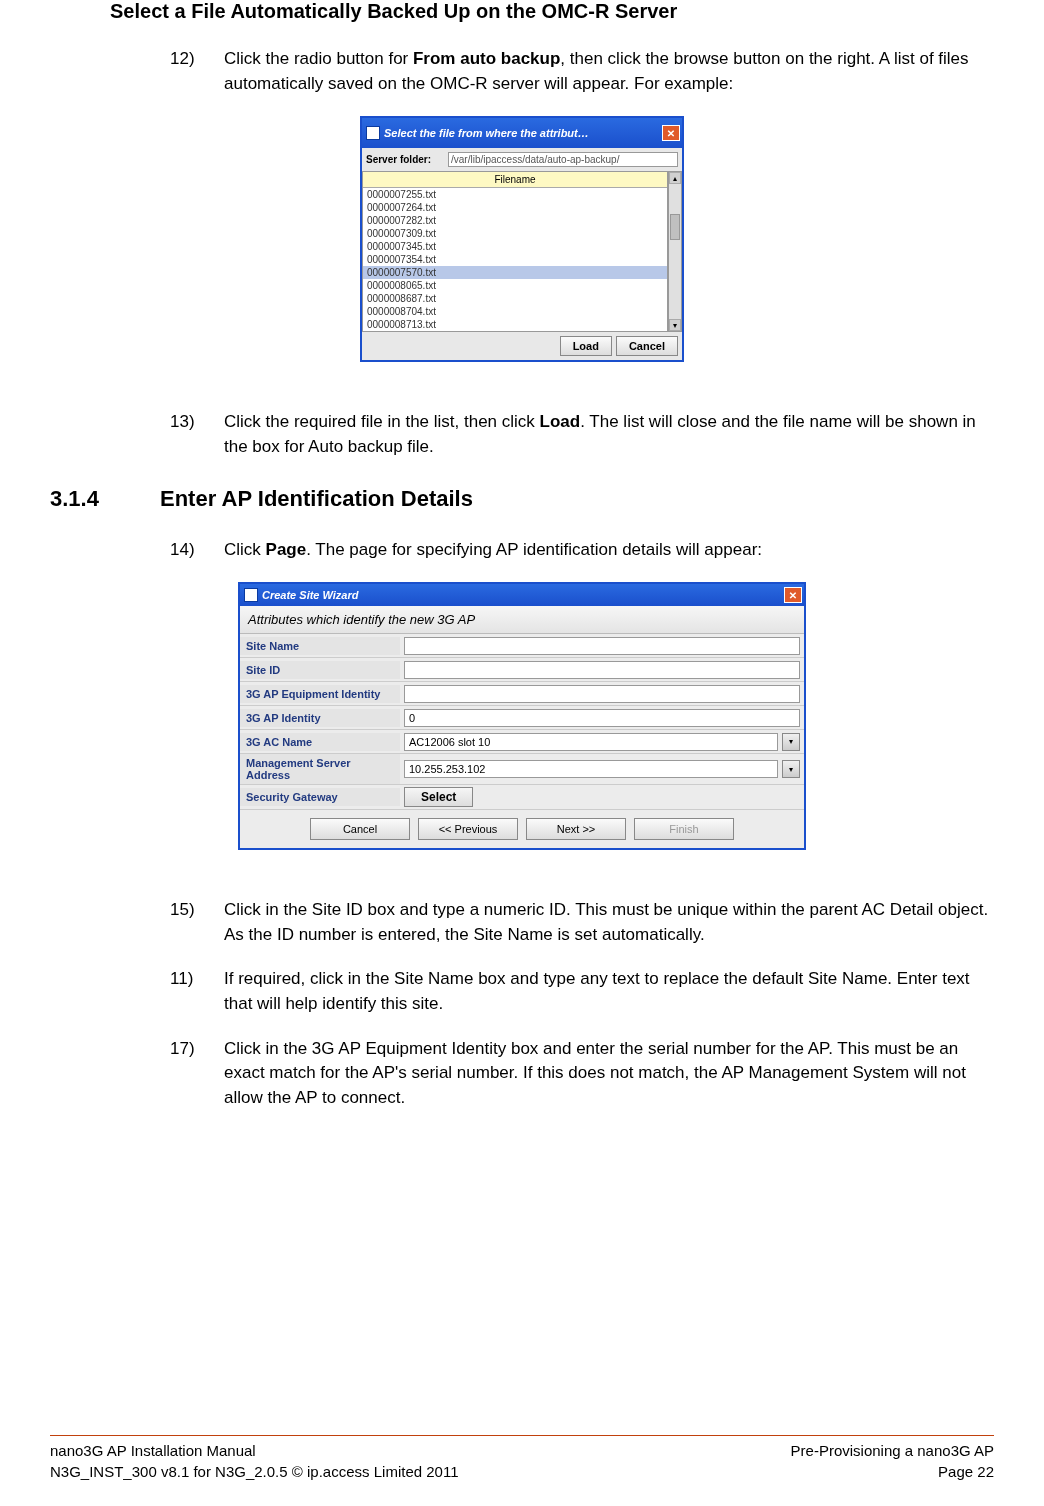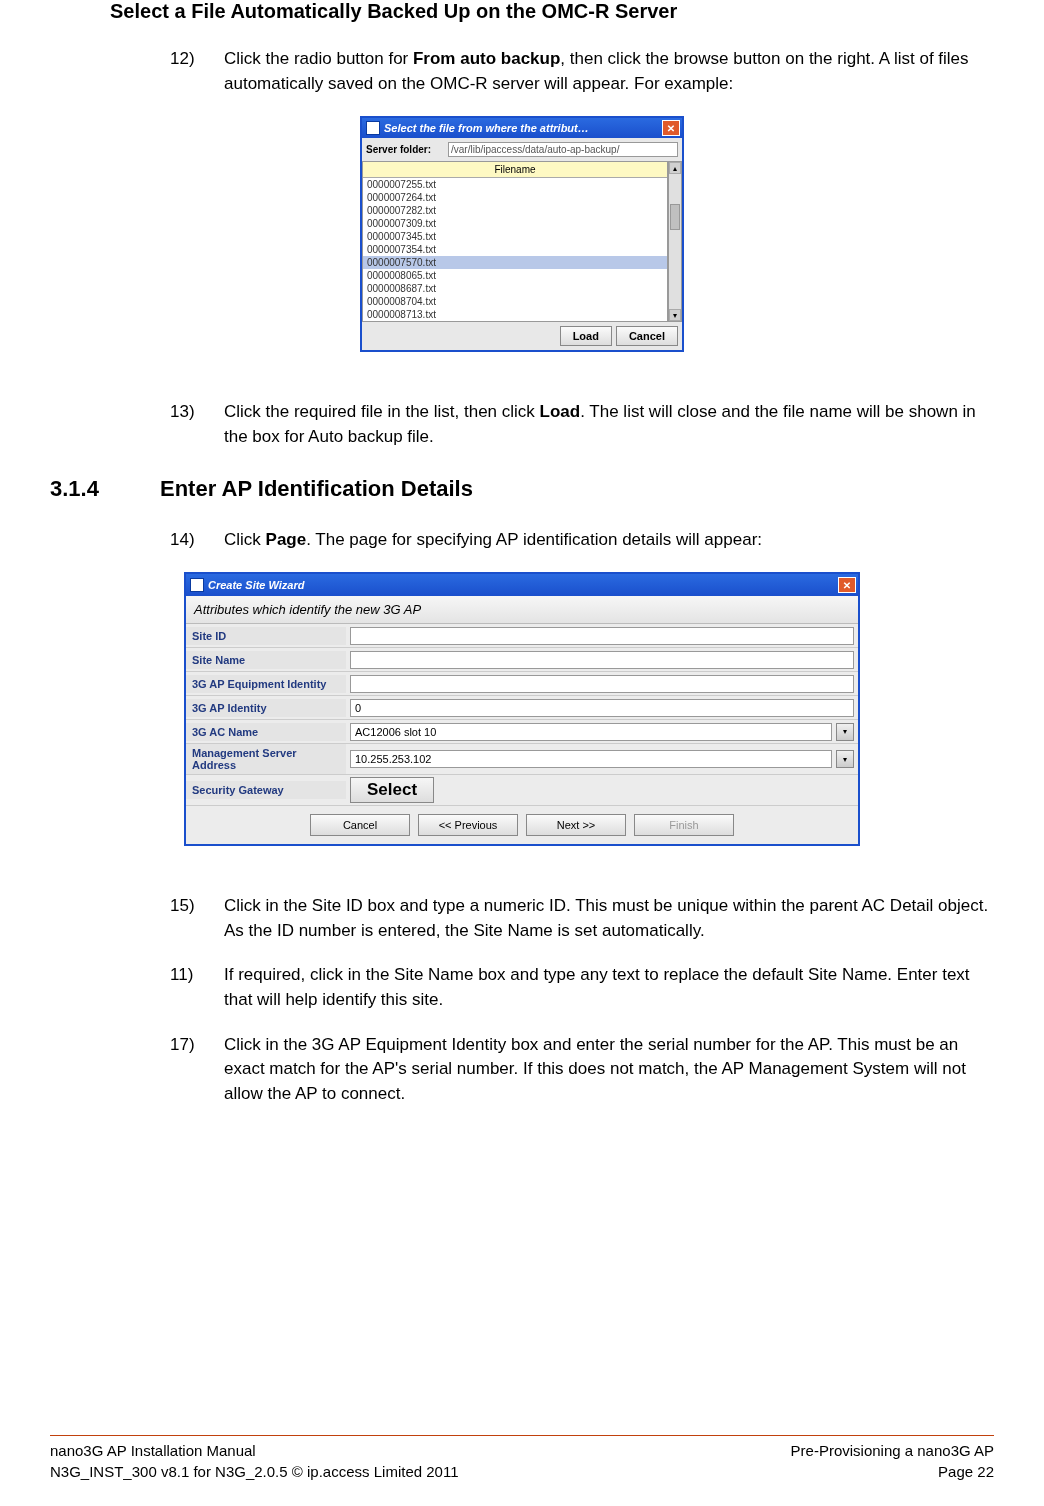--- a/index.html
+++ b/index.html
@@ -41,21 +41,21 @@
     .dialog1 {
       width: 324px;
       margin: 14px auto 48px auto;
       border: 2px solid #1a4fcc;
       background: #eee;
       font-size: 11px;
     }
     .titlebar1 {
       display: flex;
       align-items: center;
-      height: 20px;
+      height: 30px;
       background: linear-gradient(#2a6ae0,#1a4fcc);
       color: #fff;
       font-weight: bold;
       font-style: italic;
       padding: 0 2px 0 4px;
       gap: 4px;
     }
     .win-icon {
       width: 14px; height: 14px;
       background: #fff;
@@ -137,21 +137,21 @@
     .btn {
       padding: 3px 12px;
       font-size: 11px;
       font-weight: bold;
       background: linear-gradient(#fbfbfb,#ddd);
       border: 1px solid #888;
       cursor: pointer;
     }
     
     .dialog2 {
-      width: 676px;
+      width: 568px;
       margin: 14px auto 48px auto;
       border: 2px solid #1a4fcc;
       background: #ececec;
       font-size: 11px;
     }
     .titlebar2 {
       display: flex; align-items:center;
       height: 22px;
       background: linear-gradient(#2a6ae0,#1a4fcc);
       color:#fff; font-weight:bold; font-style: italic;
@@ -196,21 +196,21 @@
       background:linear-gradient(#f0f0f0,#ccc);
       border:1px solid #888;
       display:flex;align-items:center;justify-content:center;
       font-size:8px;
     }
     .form-row .select-btn {
       padding:2px 16px;
       background:linear-gradient(#f6f6f6,#ddd);
       border:1px solid #888;
       font-weight:bold;
-      font-size:17px;
+      font-size:12px;
     }
     .gateway-path {
       padding:4px 8px;
       font-size:11px;
       color:#333;
       border-bottom:1px solid #ccc;
       background:#f4f4f4;
     }
     .wizard-buttons {
       display:flex; justify-content:center; gap:8px;
@@ -313,27 +313,27 @@
 
   <div class="dialog2">
     <div class="titlebar2">
       <div class="win-icon"></div>
       <div class="title-text">Create Site Wizard</div>
       <div class="close-btn">✕</div>
     </div>
     <div class="wizard-subtitle">Attributes which identify the new 3G AP</div>
     <div class="wizard-form">
       <div class="form-row">
+        <label>Site Name</label>
+        <div class="field">
+            <input type="text" value="" style="">
+          </div>
+      </div>
+      <div class="form-row">
         <label>Site ID</label>
-        <div class="field">
-            <input type="text" value="" style="">
-          </div>
-      </div>
-      <div class="form-row">
-        <label>Site Name</label>
         <div class="field">
             <input type="text" value="" style="">
           </div>
       </div>
       <div class="form-row">
         <label>3G AP Equipment Identity</label>
         <div class="field">
             <input type="text" value="" style="">
           </div>
       </div>

